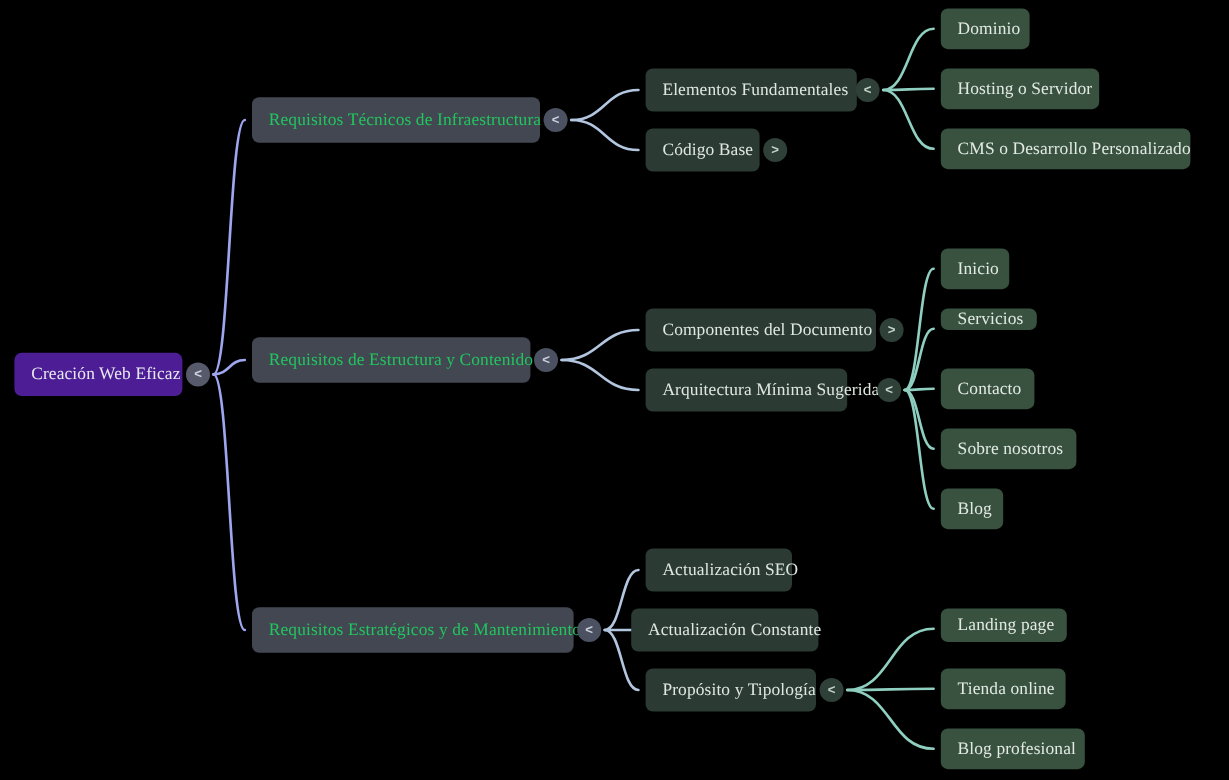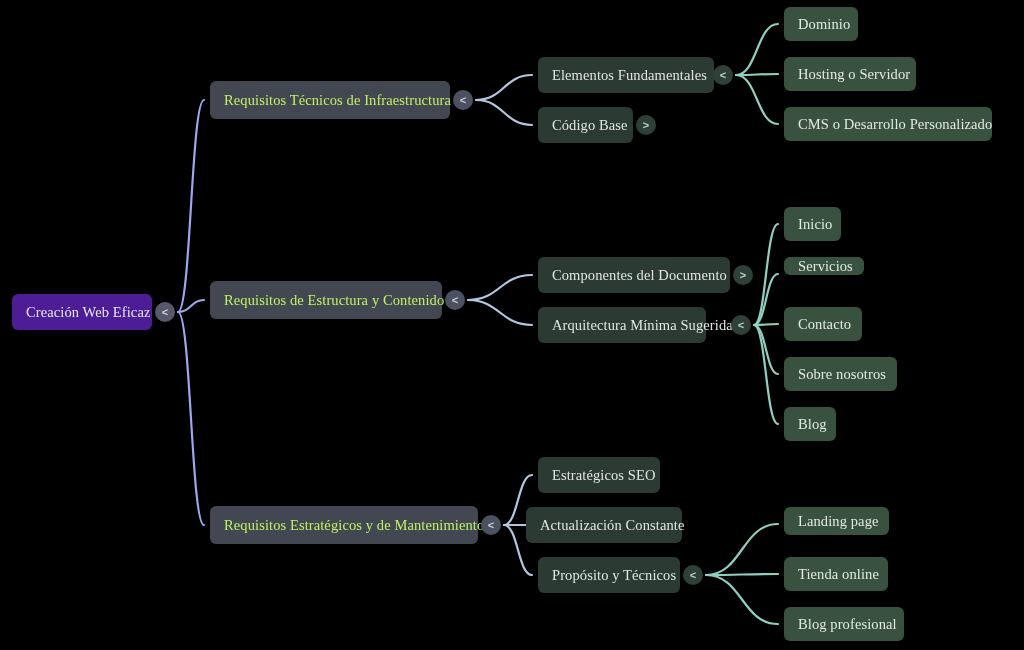--- a/index.html
+++ b/index.html
@@ -44,21 +44,21 @@
     line-height: 1;
   }
   .node.root {
     background: #4c1d95;
     color: #e8e9f0;
     font-size: 14.5px;
     height: 36px;
   }
   .node.lvl1 {
     background: #424752;
-    color: #bef264;
+    color: #22c55e;
     font-size: 14.5px;
     height: 38px;
   }
   .node.lvl2 {
     background: #2b3a33;
     color: #dfe7e1;
     font-size: 14.5px;
     height: 36px;
   }
   .node.lvl3 {
@@ -163,27 +163,27 @@
         <span class="node-label">Sobre nosotros</span>
       </div>
       <div class="node lvl3" style="left: 784px; top: 407px; width: 52px; height: 34px;">
         <span class="node-label">Blog</span>
       </div>
       <div class="node lvl1" style="left: 210px; top: 506px; width: 268px; height: 38px;">
         <span class="node-label">Requisitos Estratégicos y de Mantenimiento</span>
       </div>
       <div class="toggle t-lvl1" style="left: 481px; top: 515px;">&lt;</div>
       <div class="node lvl2" style="left: 538px; top: 457px; width: 122px; height: 36px;">
-        <span class="node-label">Estratégicos SEO</span>
+        <span class="node-label">Actualización SEO</span>
       </div>
       <div class="node lvl2" style="left: 526px; top: 507px; width: 156px; height: 36px;">
         <span class="node-label">Actualización Constante</span>
       </div>
       <div class="node lvl2" style="left: 538px; top: 557px; width: 142px; height: 36px;">
-        <span class="node-label">Propósito y Técnicos</span>
+        <span class="node-label">Propósito y Tipología</span>
       </div>
       <div class="toggle t-lvl2" style="left: 683px; top: 565px;">&lt;</div>
       <div class="node lvl3" style="left: 784px; top: 507px; width: 105px; height: 28px;">
         <span class="node-label">Landing page</span>
       </div>
       <div class="node lvl3" style="left: 784px; top: 557px; width: 104px; height: 34px;">
         <span class="node-label">Tienda online</span>
       </div>
       <div class="node lvl3" style="left: 784px; top: 607px; width: 120px; height: 34px;">
         <span class="node-label">Blog profesional</span>

